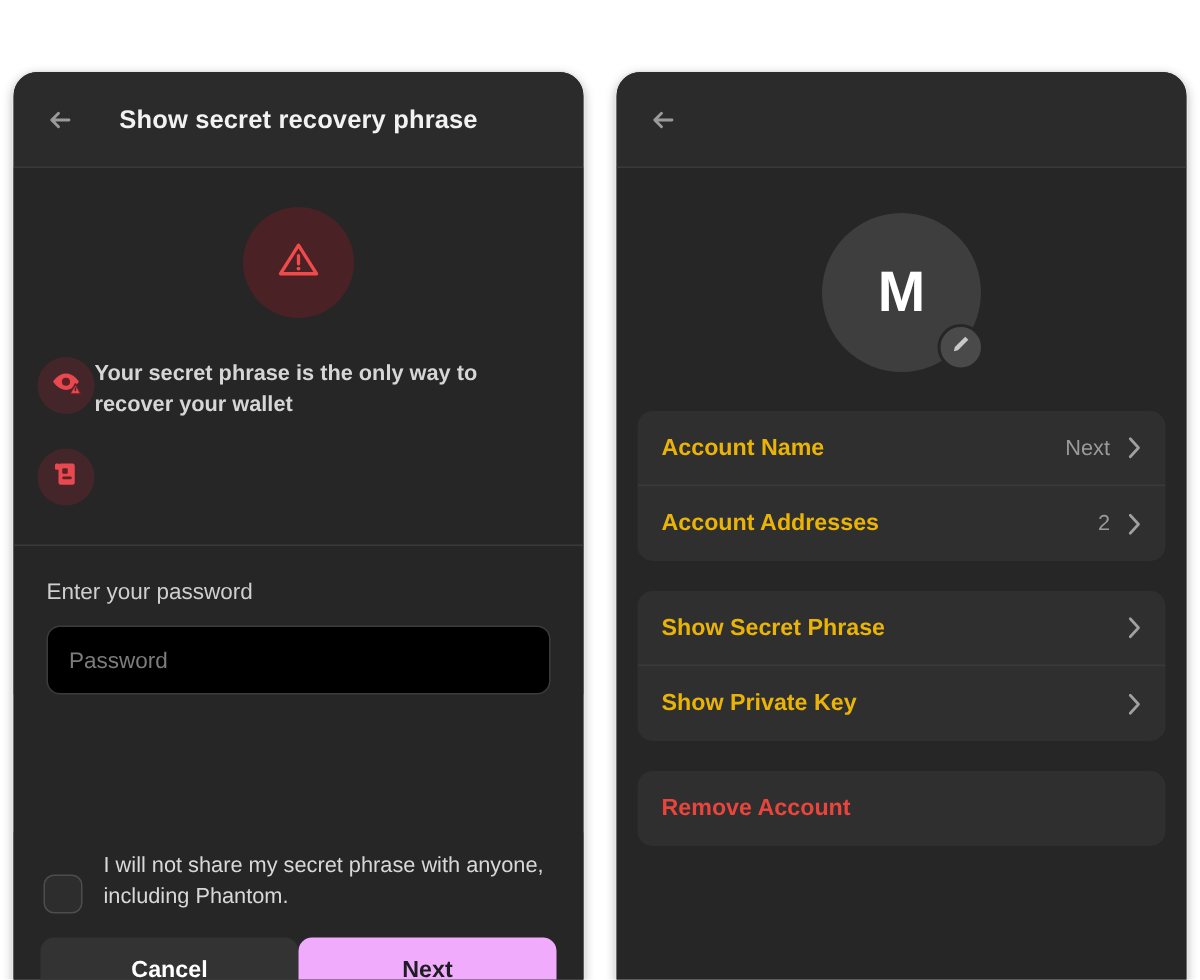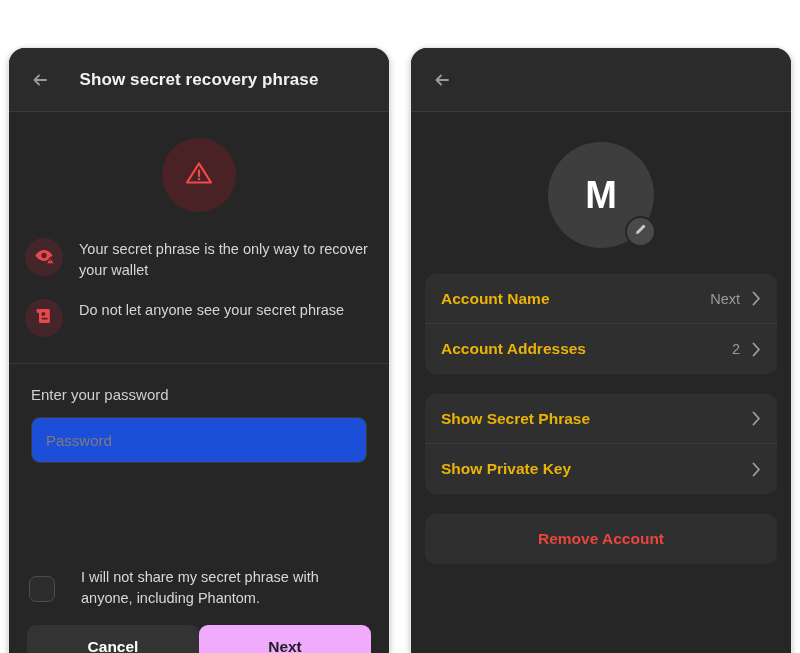--- a/index.html
+++ b/index.html
@@ -69,22 +69,22 @@
     width: 74px; height: 74px;
     margin: 0 auto 26px auto;
     border-radius: 50%;
     background: #4a2226;
     display: flex; align-items: center; justify-content: center;
   }
   .warn-rows { padding: 0 16px 4px 16px; }
   .warn-row {
     display: flex;
     align-items: flex-start;
-    gap: 16px;
     margin-bottom: 18px;
+    font-weight: bold;
   }
   .warn-row:last-child { margin-bottom: 6px; }
   .warn-ico {
     flex: 0 0 38px;
     width: 38px; height: 38px;
     border-radius: 50%;
     background: #44262a;
     display: flex; align-items: center; justify-content: center;
   }
   .warn-txt {
@@ -98,40 +98,40 @@
   .pw-area { padding: 22px 22px 0 22px; background: #262626; }
   .pw-label {
     color: #cfcfcf;
     font-size: 15px;
     margin-bottom: 14px;
   }
   .pw-input {
     width: 100%;
     height: 46px;
     border-radius: 9px;
-    background: #1d4ed8;
+    background: #000000;
     border: 1px solid #3b3b3b;
     color: #e8e8e8;
     font-size: 15px;
     font-family: "Liberation Sans", sans-serif;
     padding: 0 14px;
     outline: none;
   }
   .pw-input::placeholder { color: #7c7c7c; }
 
   .spacer { flex: 1 1 auto; }
 
   .bottom {
     background: #262626;
     padding: 0 18px 16px 18px;
   }
   .agree {
     display: flex;
-    align-items: center;
-    gap: 26px;
+    align-items: flex-end;
+    gap: 14px;
     padding: 12px 0 16px 2px;
   }
   .checkbox {
     flex: 0 0 26px;
     width: 26px; height: 26px;
     border-radius: 7px;
     border: 1.5px solid #4d4d4d;
     background: #2d2d2d;
     margin-top: 1px;
     cursor: pointer;
@@ -202,21 +202,21 @@
     color: #eab308;
     font-size: 15.5px;
     font-weight: bold;
   }
   .row-value {
     color: #9a9a9a;
     font-size: 14.5px;
     margin-right: 12px;
   }
   .chev { display: flex; align-items: center; }
-  .row-danger .row-label { color: #e8453c; font-weight: bold; text-align: center; }
+  .row-danger .row-label { color: #e8453c; font-weight: bold; }
 </style>
 </head>
 <body>
 
 <div class="stage">
 
   <div class="phone">
 
     <div class="header">
       <div class="back-btn">
@@ -262,21 +262,20 @@
             <div class="warn-ico">
               <span>
                 <svg width="20" height="20" viewBox="0 0 24 24" fill="none">
                   <rect x="6" y="3.5" width="13" height="17" rx="2" fill="#e8484f"></rect>
                   <rect x="3.2" y="3.5" width="3.6" height="5" rx="1.2" fill="#e8484f"></rect>
                   <rect x="9" y="7.4" width="4.4" height="4.4" rx="1" fill="#5c2025"></rect>
                   <rect x="9" y="14" width="7.6" height="2.1" rx="1" fill="#5c2025"></rect>
                 </svg>
               </span>
             </div>
-            <div class="warn-txt">Do not let anyone see your secret phrase</div>
           </div>
 
         </div>
       </div>
 
       <div class="pw-area">
         <div class="pw-label">Enter your password</div>
         <input class="pw-input" type="text" placeholder="Password" style="">
       </div>
 

